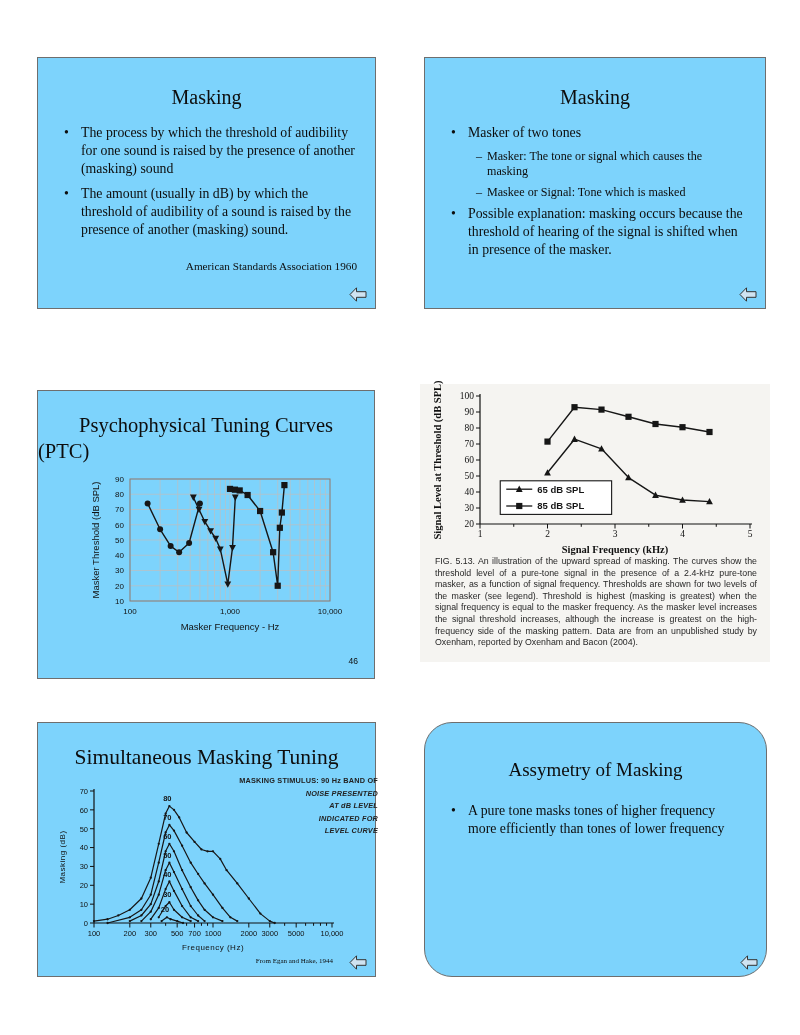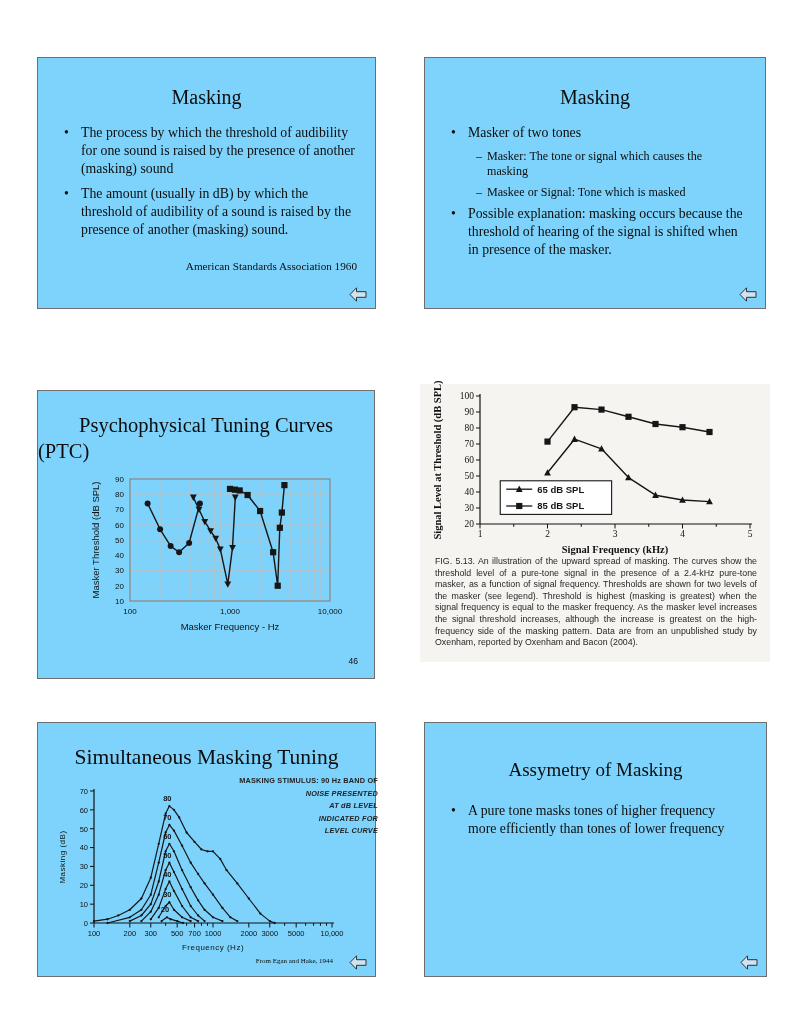--- a/index.html
+++ b/index.html
@@ -5,21 +5,21 @@
   html,body{margin:0;padding:0;}
   body{width:800px;height:1035px;position:relative;background:#ffffff;
        font-family:"Liberation Serif",serif;color:#0d0d0d;overflow:hidden;}
   .slide{position:absolute;background:#7dd3fc;border:1px solid var(--slide-border,#6e6e6e);
          box-sizing:border-box;}
   #slide1{left:37px;top:57px;width:339px;height:252px;}
   #slide2{left:424px;top:57px;width:342px;height:252px;}
   #slide3{left:37px;top:390px;width:338px;height:289px;}
   #slide4{left:420px;top:384px;width:350px;height:278px;border:none;background:var(--scan-bg,#f5f4f1);}
   #slide5{left:37px;top:722px;width:339px;height:255px;}
-  #slide6{left:424px;top:722px;width:343px;height:255px;}
+  #slide6{left:424px;top:722px;width:343px;height:255px;border-radius:28px;}
 
   .stitle{font-size:20px;text-align:center;margin-top:27px;line-height:1.2;}
   .stitle2{font-size:20.5px;text-align:left;margin-top:1px;line-height:1.2;}
   #slide3 .stitle{margin-top:22px;font-size:20.5px;}
   #slide5 .stitle{margin-top:22px;font-size:21.5px;}
   #slide6 .stitle{margin-top:36px;font-size:19px;}
 
   .bullets{margin:15px 20px 0 26px;font-size:13.8px;line-height:1.3;}
   .bullet{display:flex;margin-bottom:7px;}
   .bullet .g{flex:0 0 17px;}

